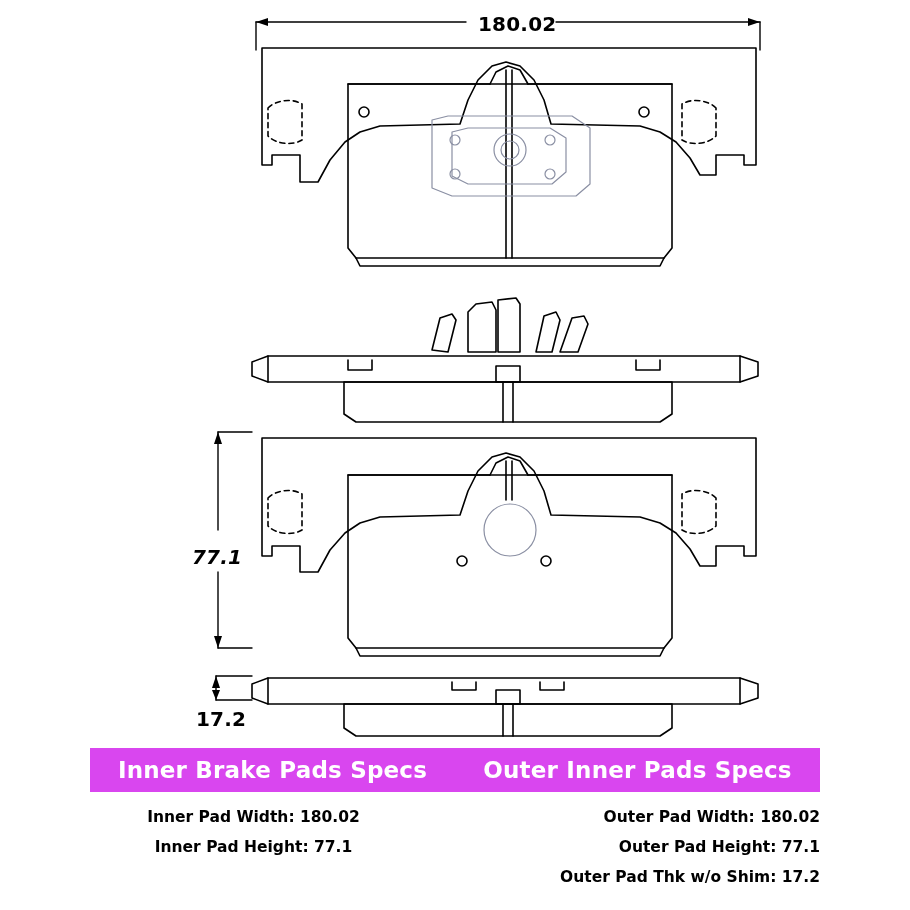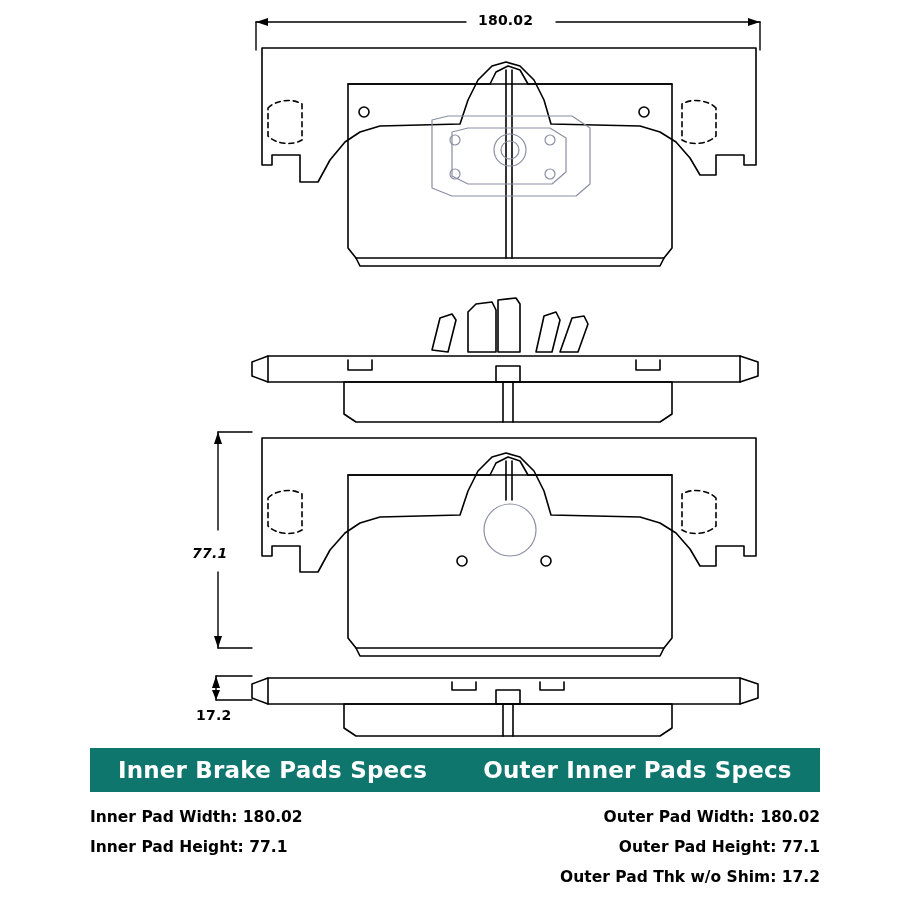--- a/index.html
+++ b/index.html
@@ -22,21 +22,21 @@
   svg.drawing {
     position: absolute;
     left: 0;
     top: 0;
     width: 910px;
     height: 910px;
   }
   .dim-label {
     position: absolute;
     font-weight: bold;
-    font-size: 14px;
+    font-size: 20px;
     letter-spacing: 0.2px;
     color: #000;
     white-space: nowrap;
   }
   #dim-width-label {
     left: 478px;
     top: 12px;
   }
   #dim-height-label {
     left: 192px;
@@ -46,21 +46,21 @@
   #dim-thk-label {
     left: 196px;
     top: 707px;
   }
   .spec-banner {
     position: absolute;
     left: 90px;
     top: 748px;
     width: 730px;
     height: 44px;
-    background: #0f766e;
+    background: #d946ef;
     display: flex;
     align-items: center;
   }
   .banner-half {
     flex: 1 1 50%;
     text-align: center;
     color: #ffffff;
     font-size: 23px;
     font-weight: bold;
     letter-spacing: 0.2px;
@@ -78,21 +78,21 @@
     display: flex;
     flex-direction: column;
   }
   .specs-col .spec-line {
     font-size: 15.5px;
     font-weight: bold;
     line-height: 30px;
     white-space: nowrap;
   }
   .specs-col.left .spec-line {
-    text-align: left;
+    text-align: center;
     padding-right: 38px;
   }
   .specs-col.right .spec-line {
     text-align: right;
     padding-left: 38px;
   }
 </style>
 </head>
 <body>
 

